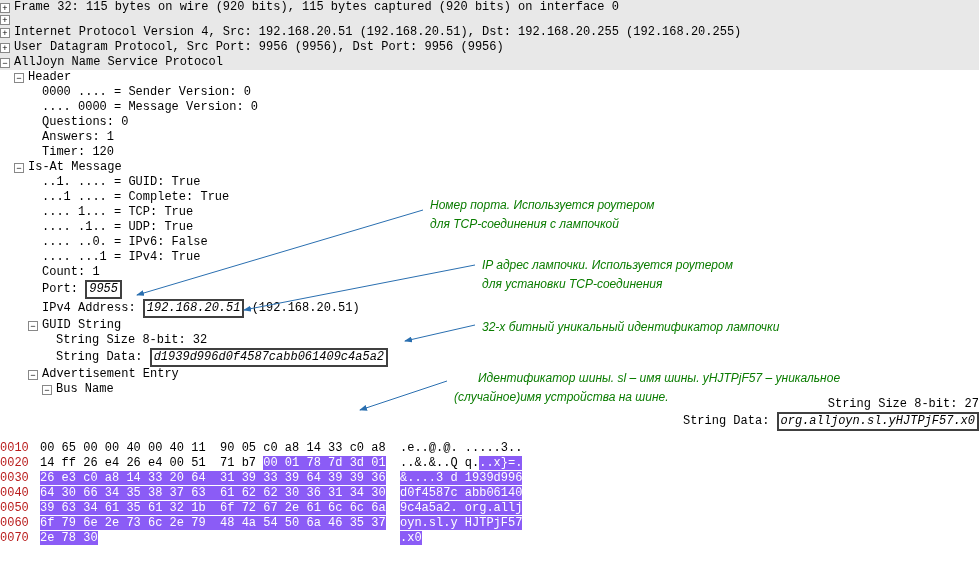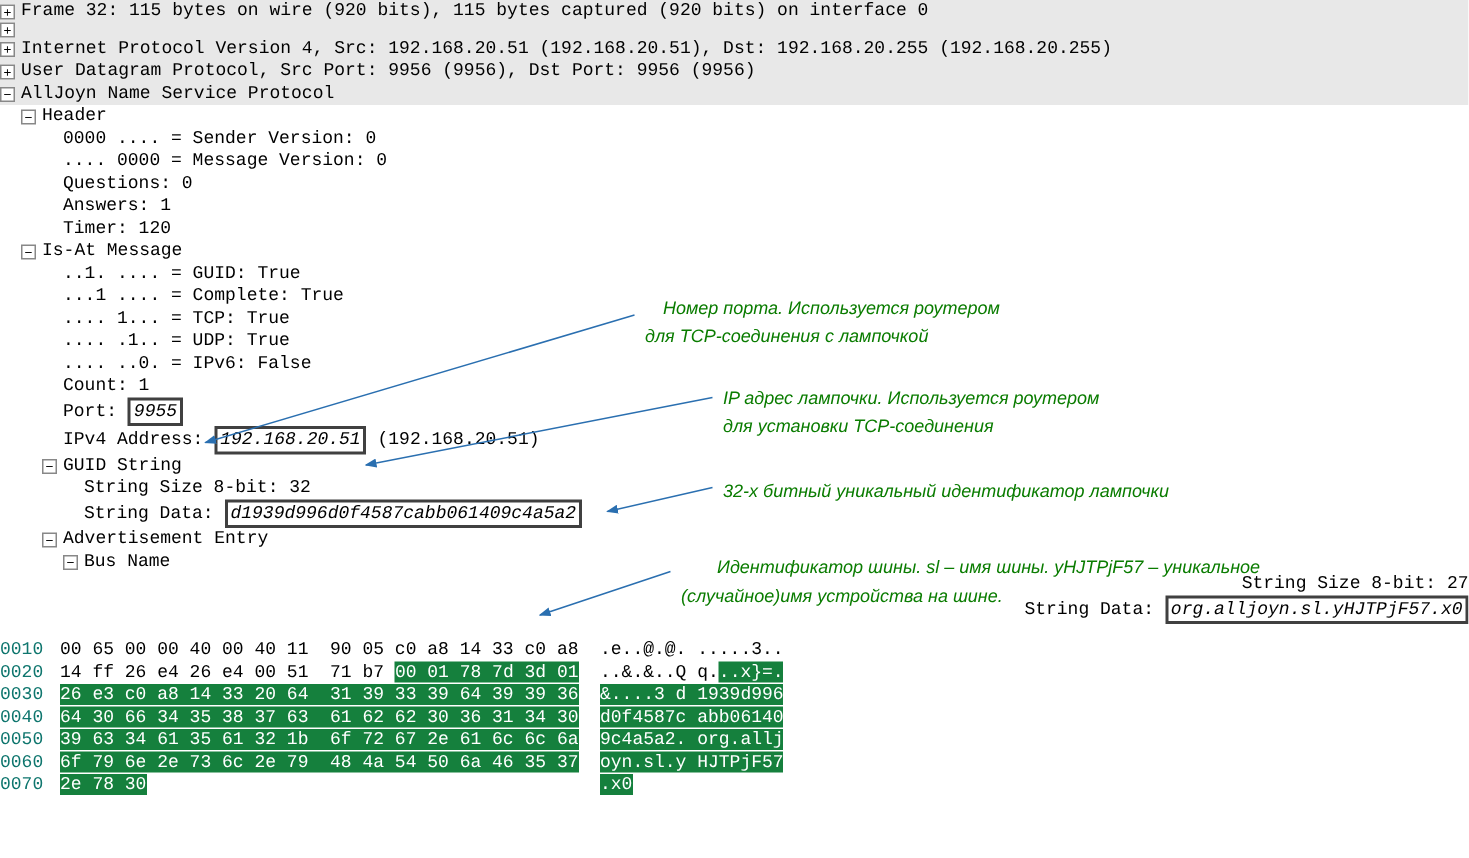--- a/index.html
+++ b/index.html
@@ -11,24 +11,24 @@
   .ind2 { padding-left: 28px; }
   .ind3 { padding-left: 42px; }
   .ind4 { padding-left: 56px; }
   .ind5 { padding-left: 70px; justify-content: flex-end; }
   .hl { border: 2px solid #404040; padding: 0 2px; display: inline-block; font-style: italic; }
   .ann-layer { position: relative; }
   .ann { position: absolute; color: #0a7c00; font-family: Arial, sans-serif; font-style: italic; font-size: 12px; white-space: nowrap; }
   svg.arrow { position: absolute; pointer-events: none; }
   .hex-panel { margin-top: 6px; padding: 4px 0; line-height: 14px; }
   .hex-panel .row { display: flex; }
-  .offcol { width: 40px; color: #0f766e; }
+  .offcol { width: 40px; color: #b91c1c; }
   .hexcol { width: 360px; }
   .asccol { width: 150px; }
-  .sel { background: #15803d; color: #fff; }
+  .sel { background: #8b5cf6; color: #fff; }
 </style>
 </head>
 <body>
 
 <div class="ann-layer">
 
 <div class="top">
 <div class="row"><span class="exp">+</span><span>Frame 32: 115 bytes on wire (920 bits), 115 bytes captured (920 bits) on interface 0</span></div>
 <div class="row"><span class="exp">+</span></div>
 <div class="row"><span class="exp">+</span><span>Internet Protocol Version 4, Src: 192.168.20.51 (192.168.20.51), Dst: 192.168.20.255 (192.168.20.255)</span></div>
@@ -42,34 +42,35 @@
 <div class="row ind3"><span>Questions: 0</span></div>
 <div class="row ind3"><span>Answers: 1</span></div>
 <div class="row ind3"><span>Timer: 120</span></div>
 
 <div class="row ind1"><span class="exp">−</span><span>Is-At Message</span></div>
 <div class="row ind3"><span>..1. .... = GUID: True</span></div>
 <div class="row ind3"><span>...1 .... = Complete: True</span></div>
 <div class="row ind3"><span>.... 1... = TCP: True</span></div>
 <div class="row ind3"><span>.... .1.. = UDP: True</span></div>
 <div class="row ind3"><span>.... ..0. = IPv6: False</span></div>
+<div class="row ind3"><span>.... ...1 = IPv4: True</span></div>
 <div class="row ind3"><span>Count: 1</span></div>
 <div class="row ind3"><span>Port: </span><span class="hl">9955</span></div>
 <div class="row ind3"><span>IPv4 Address: </span><span class="hl">192.168.20.51</span><span> (192.168.20.51)</span></div>
 
 <div class="row ind2"><span class="exp">−</span><span>GUID String</span></div>
 <div class="row ind4"><span>String Size 8-bit: 32</span></div>
 <div class="row ind4"><span>String Data: </span><span class="hl">d1939d996d0f4587cabb061409c4a5a2</span></div>
 
 <div class="row ind2"><span class="exp">−</span><span>Advertisement Entry</span></div>
 <div class="row ind3"><span class="exp">−</span><span>Bus Name</span></div>
 <div class="row ind5"><span>String Size 8-bit: 27</span></div>
 <div class="row ind5"><span>String Data: </span><span class="hl">org.alljoyn.sl.yHJTPjF57.x0</span></div>
 
-<div class="ann" style="left:430px; top:198px;margin-left:12px;"><span>Номер порта. Используется роутером</span></div>
+<div class="ann" style="left:430px; top:198px;"><span>Номер порта. Используется роутером</span></div>
 <div class="ann" style="left:430px; top:217px;"><span>для TCP-соединения с лампочкой</span></div>
 <div class="ann" style="left:482px; top:258px;"><span>IP адрес лампочки. Используется роутером</span></div>
 <div class="ann" style="left:482px; top:277px;"><span>для установки TCP-соединения</span></div>
 <div class="ann" style="left:482px; top:320px;"><span>32-х битный уникальный идентификатор лампочки</span></div>
 <div class="ann" style="left:454px; top:371px;margin-left:24px;"><span>Идентификатор шины. sl – имя шины. yHJTPjF57 – уникальное</span></div>
 <div class="ann" style="left:454px; top:390px;"><span>(случайное)имя устройства на шине.</span></div>
 
 <svg class="arrow" style="left:135px; top:205px; width:290px; height:100px;">
   <defs>
         <marker id="ah1" markerWidth="8" markerHeight="6" refX="7" refY="3" orient="auto">

